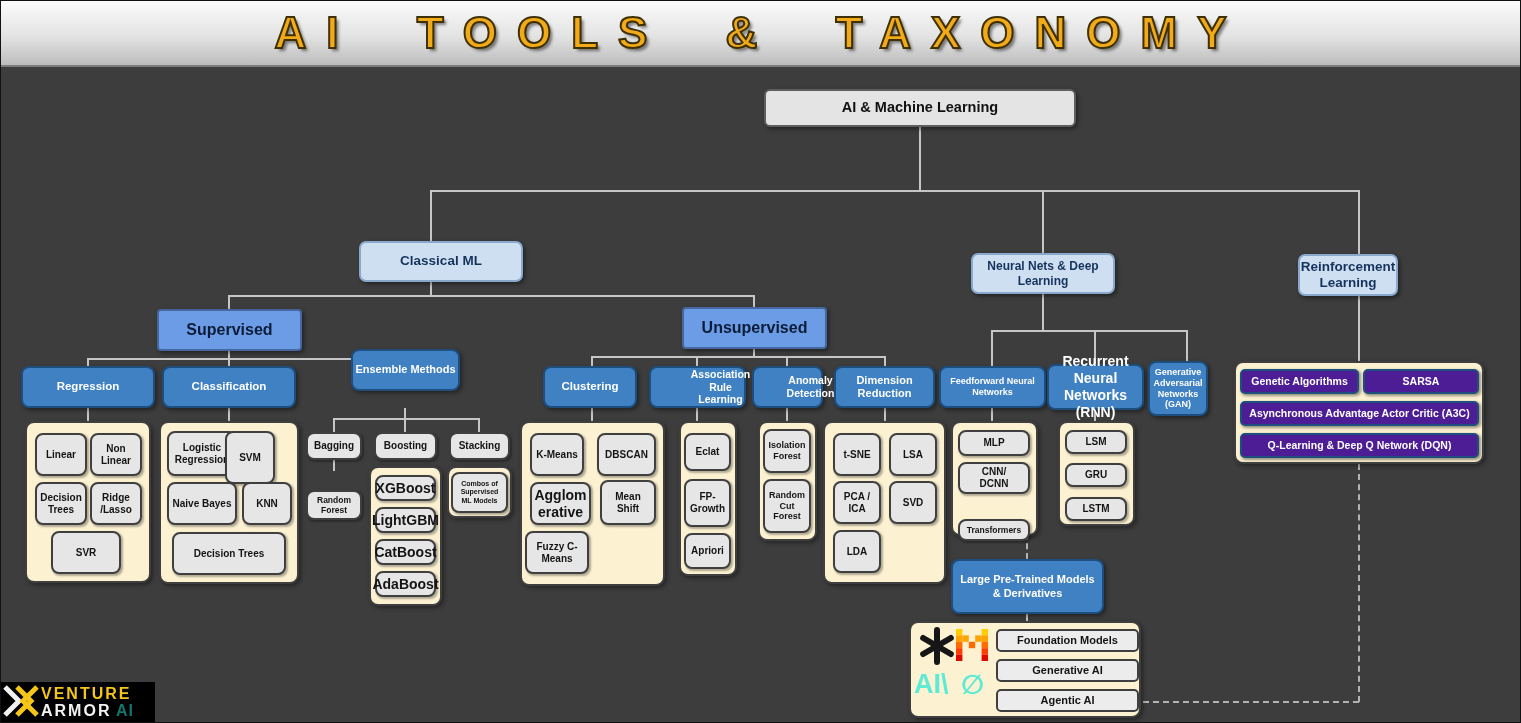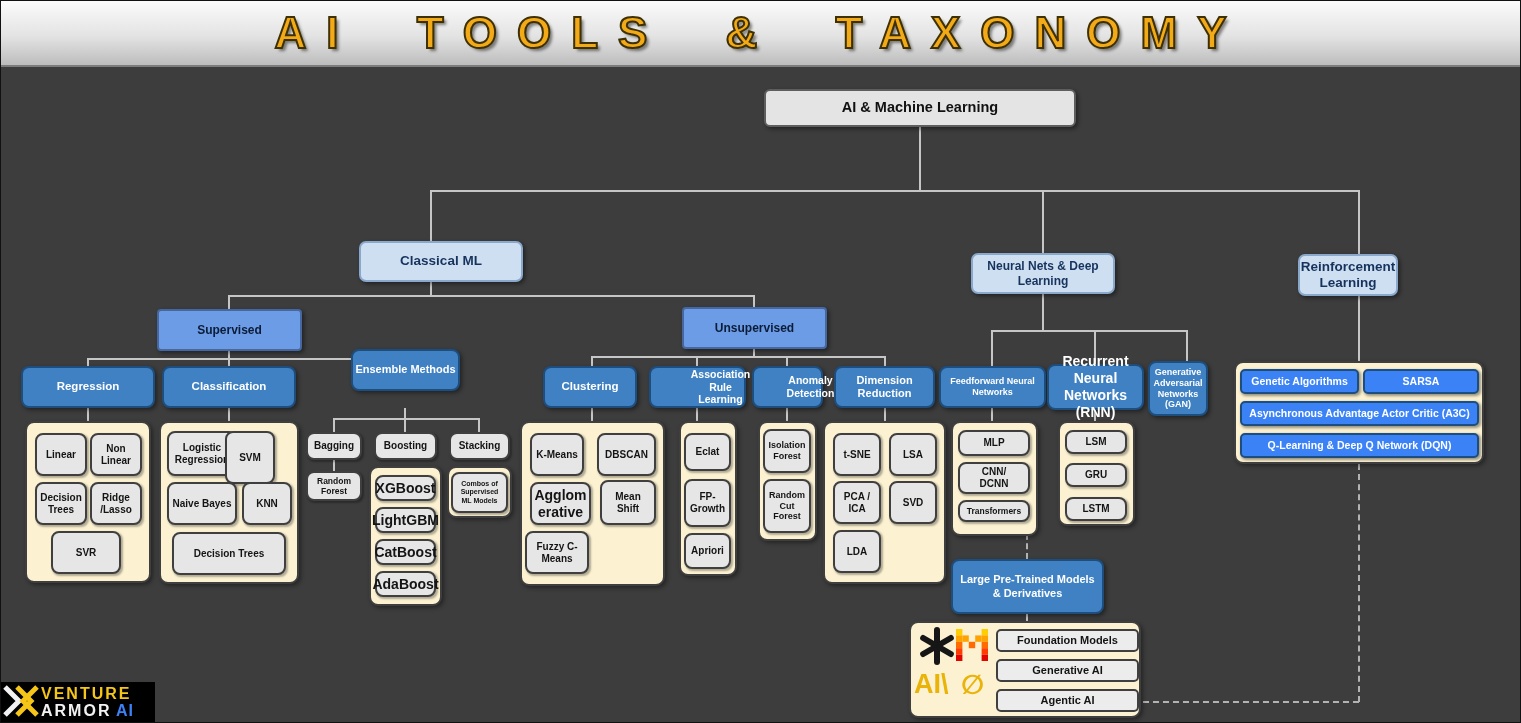--- a/index.html
+++ b/index.html
@@ -12,46 +12,46 @@
           border-bottom:2px solid #7c7c7c;display:flex;align-items:center;justify-content:center;}
   .title{font-weight:900;font-size:44px;letter-spacing:20px;word-spacing:26px;color:#f2aa18;
          -webkit-text-stroke:2px #3e3000;text-shadow:3px 3px 3px rgba(0,0,0,.45);white-space:nowrap;}
   
   .bx{position:absolute;display:flex;align-items:center;justify-content:center;text-align:center;
       box-sizing:border-box;font-weight:bold;line-height:1.2;white-space:pre-line;padding:2px;}
   .root{background:#e4e4e4;border:2px solid #5e5e5e;border-radius:6px;color:#111;font-size:14.5px;
         box-shadow:2px 2px 4px rgba(0,0,0,.45);}
   .l1{background:#cfdff2;border:2px solid #89a8cc;border-radius:7px;color:#16335c;font-size:13.5px;
       box-shadow:2px 2px 4px rgba(0,0,0,.45);}
-  .l2{background:#6d9ce6;border:2px solid #46679f;border-radius:4px;color:#0b1c38;font-size:12px;
+  .l2{background:#6d9ce6;border:2px solid #46679f;border-radius:4px;color:#0b1c38;font-size:16px;
       box-shadow:2px 2px 4px rgba(0,0,0,.45);}
   .hd{background:#3f81c3;border:2px solid #1d4e7e;border-radius:8px;color:#fff;font-size:11.5px;
       box-shadow:2px 2px 4px rgba(0,0,0,.45);}
-  .pill{background:#3b82f6;border:2px solid #1d4e7e;border-radius:5px;color:#fff;font-size:10.5px;
+  .pill{background:#4c1d95;border:2px solid #1d4e7e;border-radius:5px;color:#fff;font-size:10.5px;
       box-shadow:1.5px 1.5px 3px rgba(0,0,0,.4);}
   .panel{position:absolute;background:#fcf2d2;border:2px solid #3f3f3f;border-radius:9px;
       box-shadow:2px 2px 4px rgba(0,0,0,.4);box-sizing:border-box;}
   .leaf{background:#e6e6e6;border:2px solid #3f3f3f;border-radius:8px;color:#141414;font-size:10px;
       box-shadow:1.5px 1.5px 2px rgba(0,0,0,.3);}
   .gitem{background:#ececec;border:2px solid #3f3f3f;border-radius:5px;color:#141414;font-size:11px;}
-  .sm7{font-size:7px;} .sm85{font-size:8.5px;} .sm9{font-size:9px;} .sm95{font-size:14px;} .sm105{font-size:10.5px;padding-left:48px;} .sm11{font-size:11px;} .sm12{font-size:12px;}
+  .sm7{font-size:7px;} .sm85{font-size:8.5px;margin-top:19px;} .sm9{font-size:9px;} .sm95{font-size:14px;} .sm105{font-size:10.5px;padding-left:48px;} .sm11{font-size:11px;} .sm12{font-size:12px;}
   .brk{overflow-wrap:anywhere;}
   
   .ln{position:absolute;background:#c6c6c6;}
   .v{width:2px;} .h{height:2px;}
   .dv{position:absolute;width:0;border-left:2px dashed #b3b3b3;}
   .dh{position:absolute;height:0;border-top:2px dashed #b3b3b3;}
   
   .logochip{position:absolute;left:0;top:681px;width:152px;height:42px;background:#000;
       display:flex;align-items:center;padding-left:2px;}
   .wm-text{display:flex;flex-direction:column;line-height:1.05;margin-left:2px;}
   .wm1{color:#f5c518;font-weight:900;font-size:16px;letter-spacing:2px;}
   .wm2a{color:#f2f2f2;font-weight:900;font-size:16px;letter-spacing:2px;}
-  .wm2b{color:#3b82f6;font-weight:900;font-size:16px;letter-spacing:1px;}
-  .biglyph{position:absolute;font-weight:bold;color:#eab308;}
+  .wm2b{color:#0f766e;font-weight:900;font-size:16px;letter-spacing:1px;}
+  .biglyph{position:absolute;font-weight:bold;color:#5eead4;}
 </style>
 </head>
 <body>
 
 <div class="banner">
   <div class="title">AI TOOLS &amp; TAXONOMY</div>
 </div>
 
 <div class="ln v" style="left:918px;top:126px;height:64px"></div>
 <div class="ln h" style="left:429px;top:189px;width:930px"></div>

